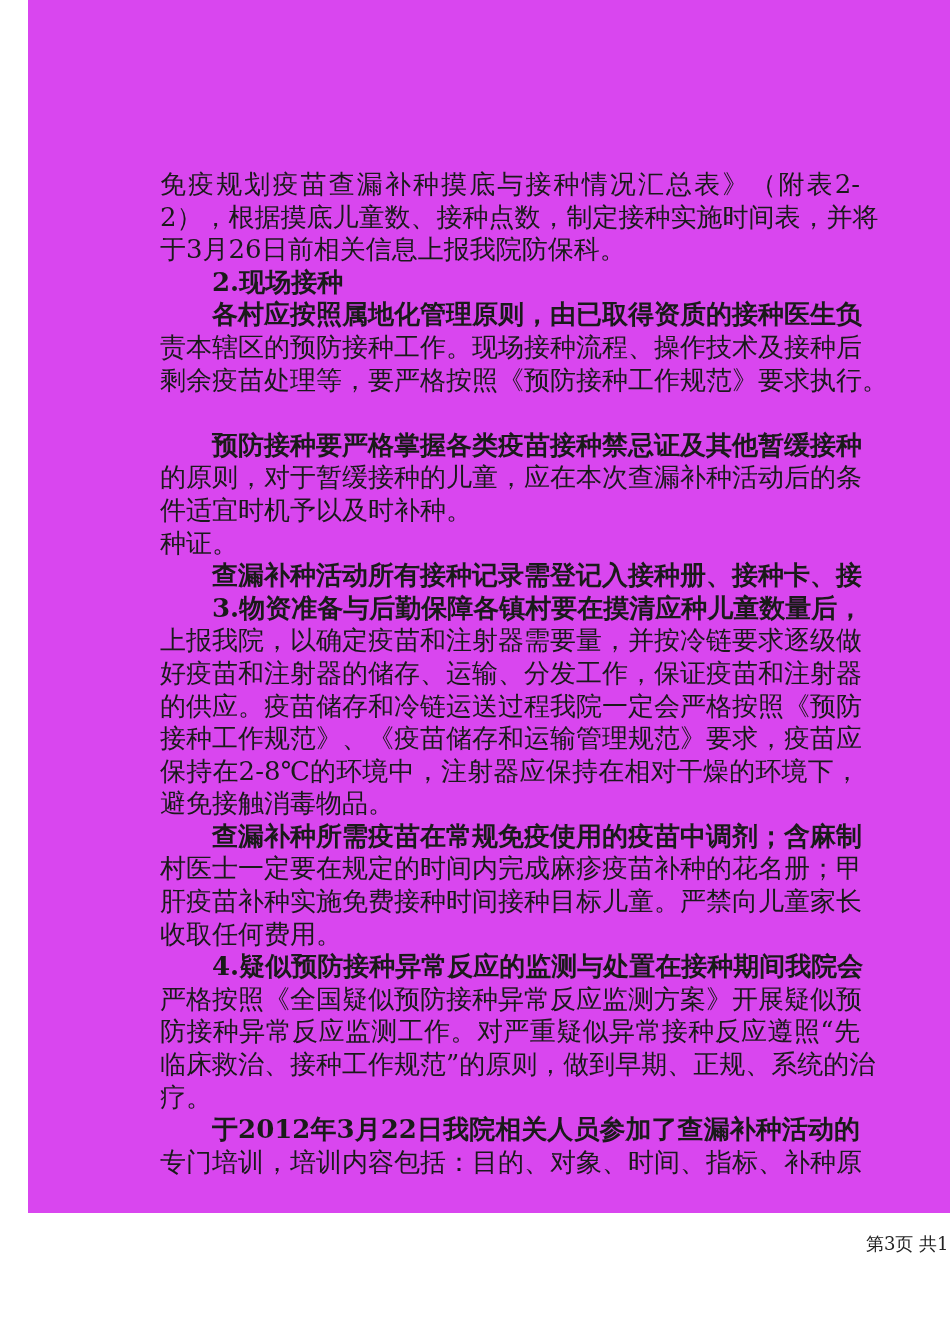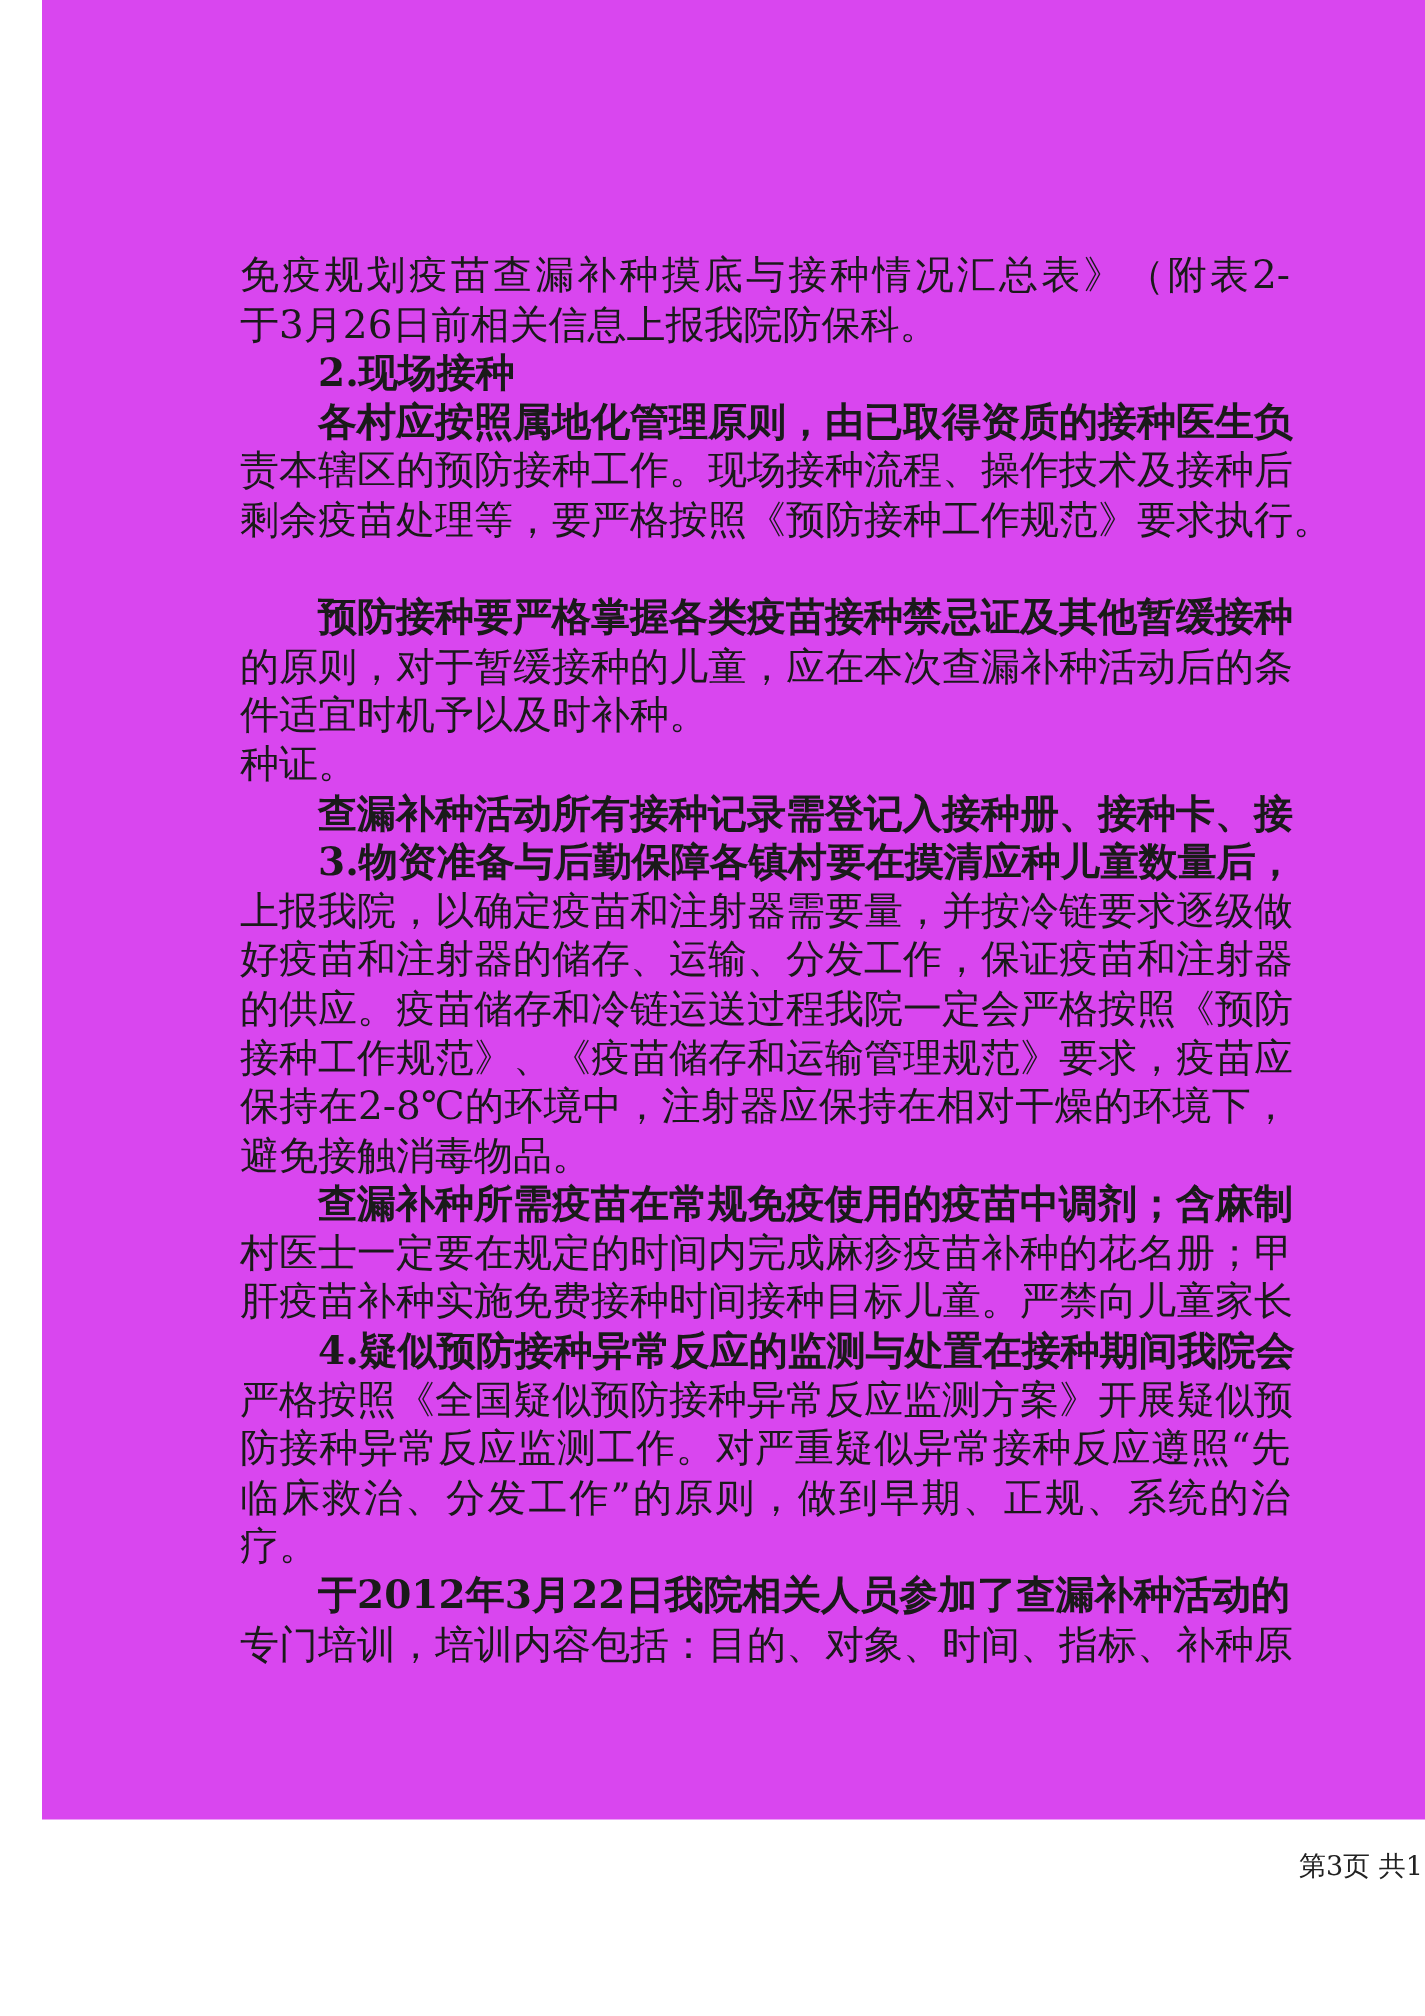--- a/index.html
+++ b/index.html
@@ -58,20 +58,21 @@
       color: #222;
       font-family: "DejaVu Serif", "Liberation Serif", serif;
     }
   </style>
 </head>
 <body>
 
 <div class="page">
   <div class="body-text" id="body-text">
       <div class="line">免疫规划疫苗查漏补种摸底与接种情况汇总表》（附表2-</div>
+      <div class="line">2），根据摸底儿童数、接种点数，制定接种实施时间表，并将</div>
       <div class="line last">于3月26日前相关信息上报我院防保科。</div>
       <div class="line indent last">2.现场接种</div>
       <div class="line indent">各村应按照属地化管理原则，由已取得资质的接种医生负</div>
       <div class="line">责本辖区的预防接种工作。现场接种流程、操作技术及接种后</div>
       <div class="line last">剩余疫苗处理等，要严格按照《预防接种工作规范》要求执行。</div>
       <div class="line last gap"></div>
       <div class="line indent">预防接种要严格掌握各类疫苗接种禁忌证及其他暂缓接种</div>
       <div class="line">的原则，对于暂缓接种的儿童，应在本次查漏补种活动后的条</div>
       <div class="line last">件适宜时机予以及时补种。</div>
       <div class="line last">种证。</div>
@@ -79,22 +80,23 @@
       <div class="line indent">3.物资准备与后勤保障各镇村要在摸清应种儿童数量后，</div>
       <div class="line">上报我院，以确定疫苗和注射器需要量，并按冷链要求逐级做</div>
       <div class="line">好疫苗和注射器的储存、运输、分发工作，保证疫苗和注射器</div>
       <div class="line">的供应。疫苗储存和冷链运送过程我院一定会严格按照《预防</div>
       <div class="line">接种工作规范》、《疫苗储存和运输管理规范》要求，疫苗应</div>
       <div class="line">保持在2-8℃的环境中，注射器应保持在相对干燥的环境下，</div>
       <div class="line last">避免接触消毒物品。</div>
       <div class="line indent">查漏补种所需疫苗在常规免疫使用的疫苗中调剂；含麻制</div>
       <div class="line">村医士一定要在规定的时间内完成麻疹疫苗补种的花名册；甲</div>
       <div class="line">肝疫苗补种实施免费接种时间接种目标儿童。严禁向儿童家长</div>
+      <div class="line last">收取任何费用。</div>
       <div class="line indent">4.疑似预防接种异常反应的监测与处置在接种期间我院会</div>
       <div class="line">严格按照《全国疑似预防接种异常反应监测方案》开展疑似预</div>
       <div class="line">防接种异常反应监测工作。对严重疑似异常接种反应遵照“先</div>
-      <div class="line">临床救治、分发工作”的原则，做到早期、正规、系统的治</div>
+      <div class="line">临床救治、接种工作规范”的原则，做到早期、正规、系统的治</div>
       <div class="line last">疗。</div>
       <div class="line indent">于2012年3月22日我院相关人员参加了查漏补种活动的</div>
       <div class="line">专门培训，培训内容包括：目的、对象、时间、指标、补种原</div>
     </div>
   <div class="footer">第3页  共11页</div>
 </div>
 
 </body></html>

